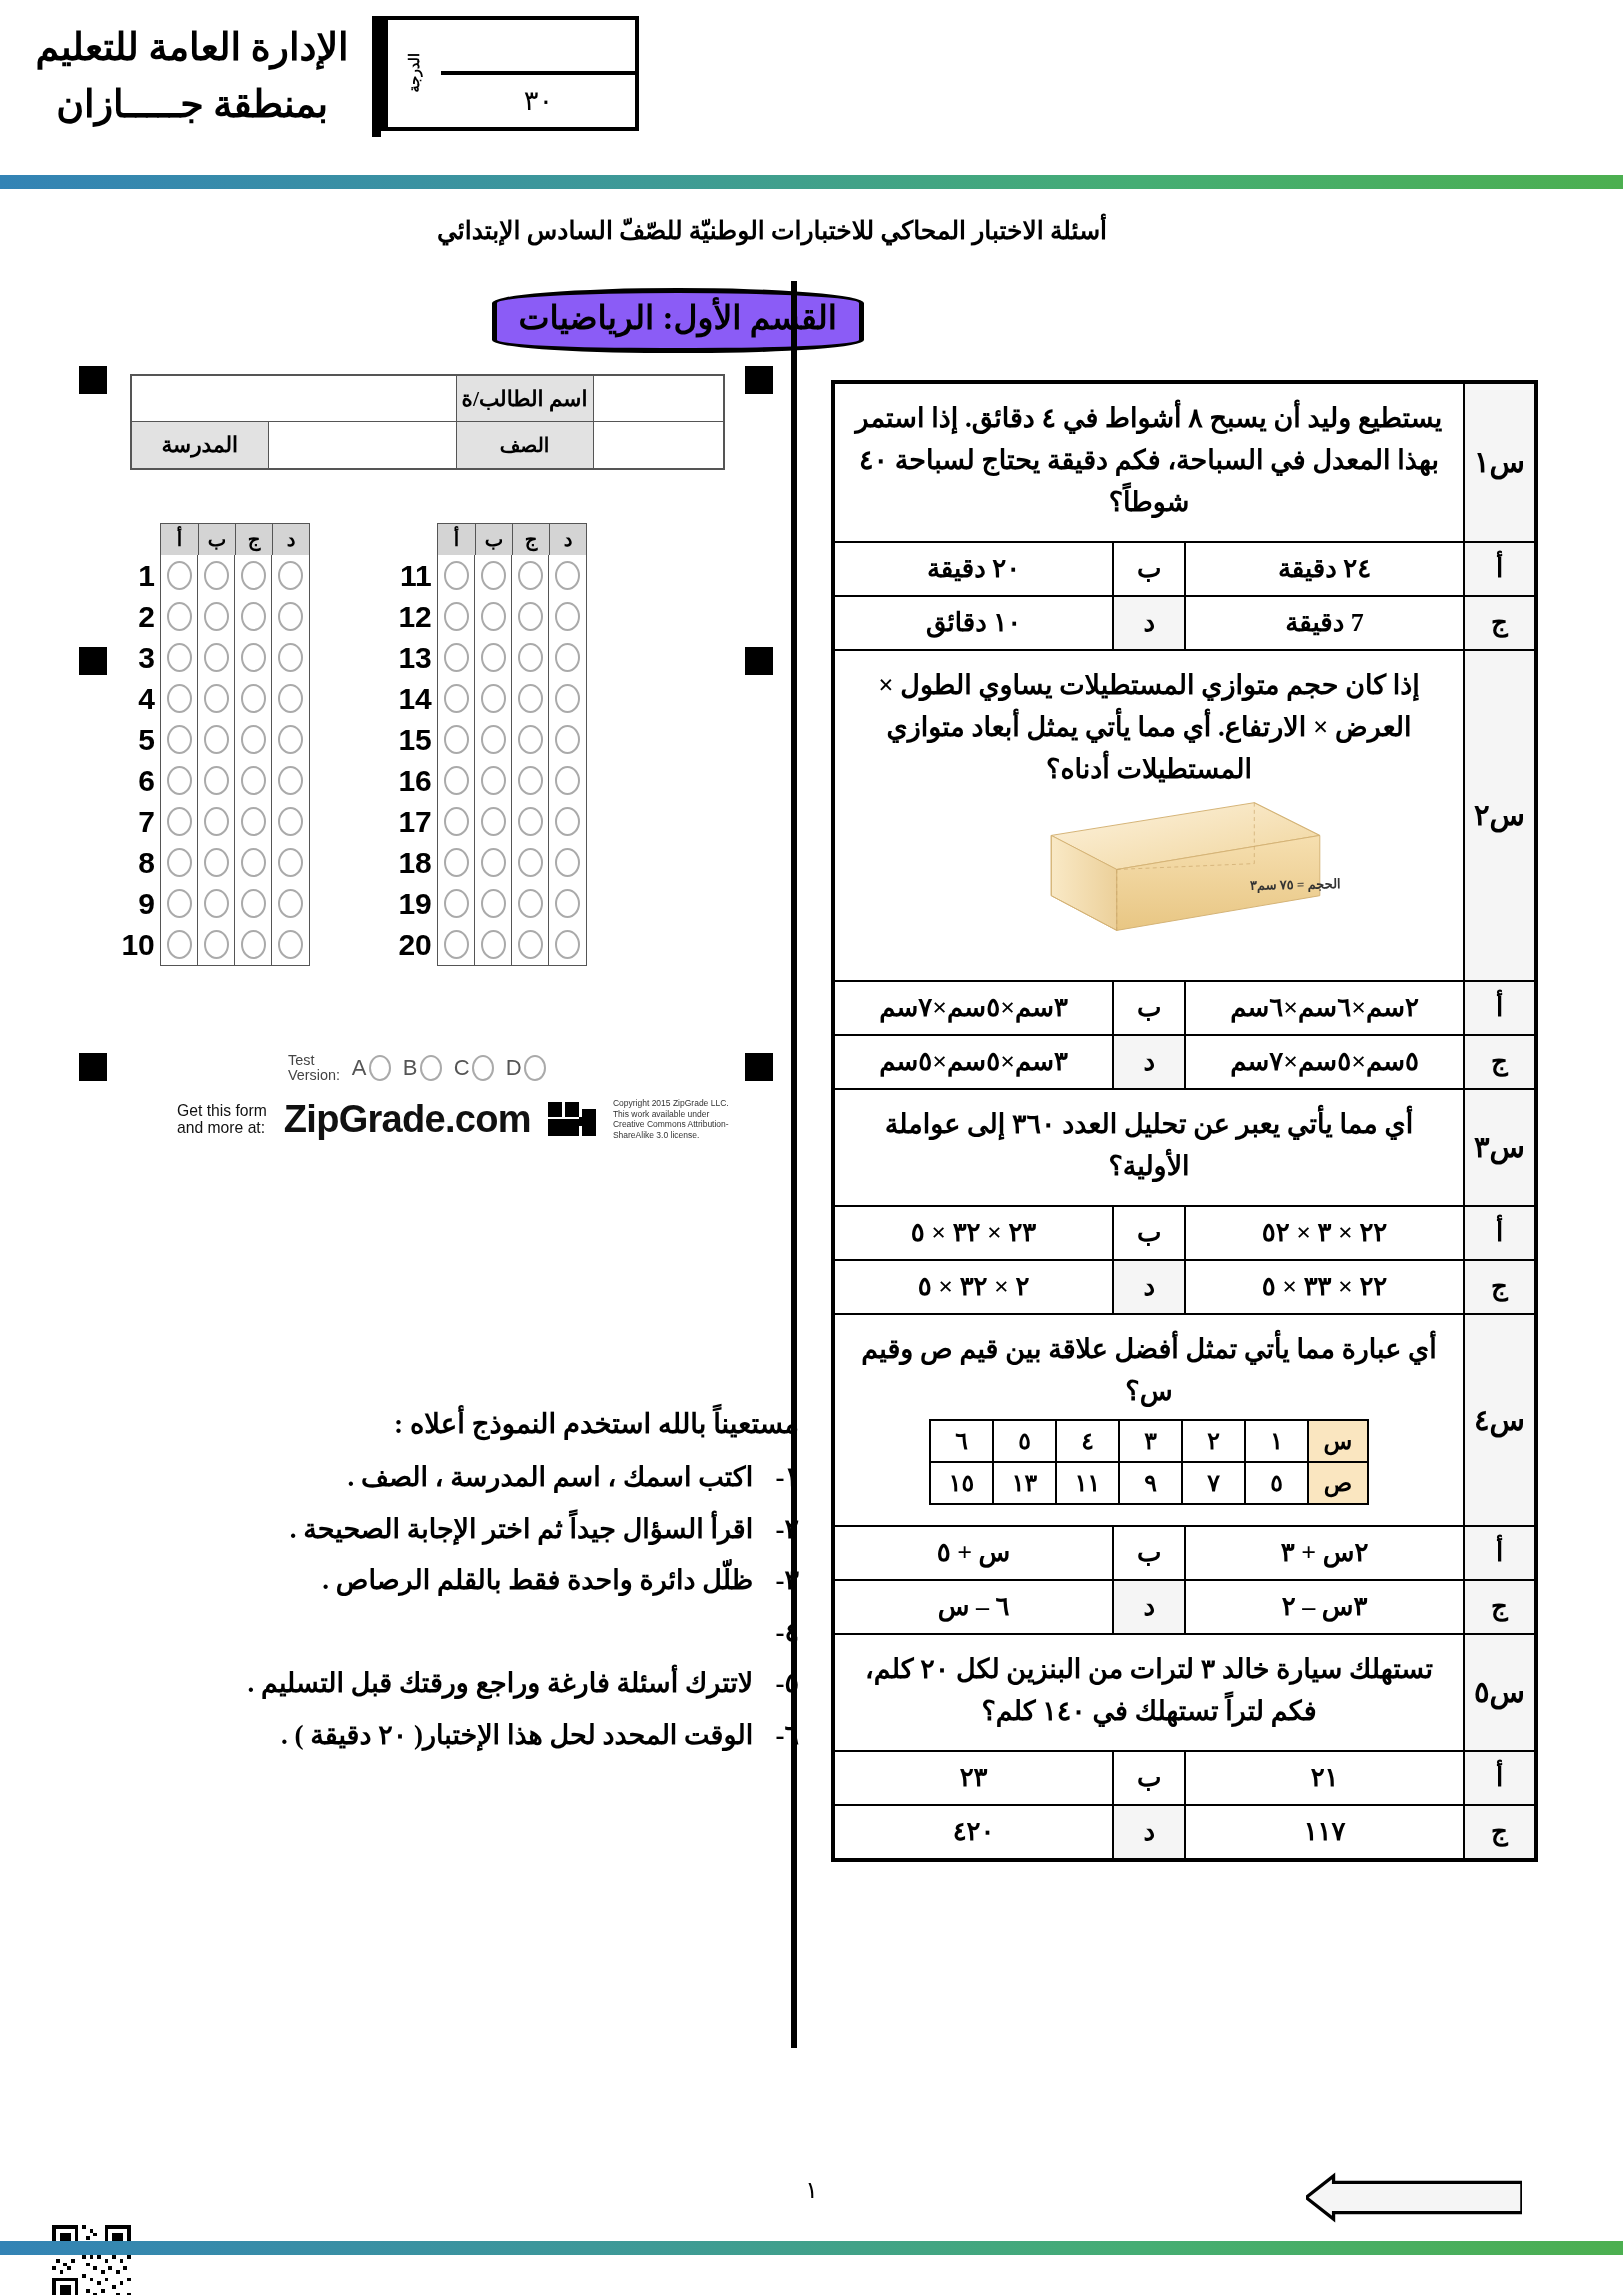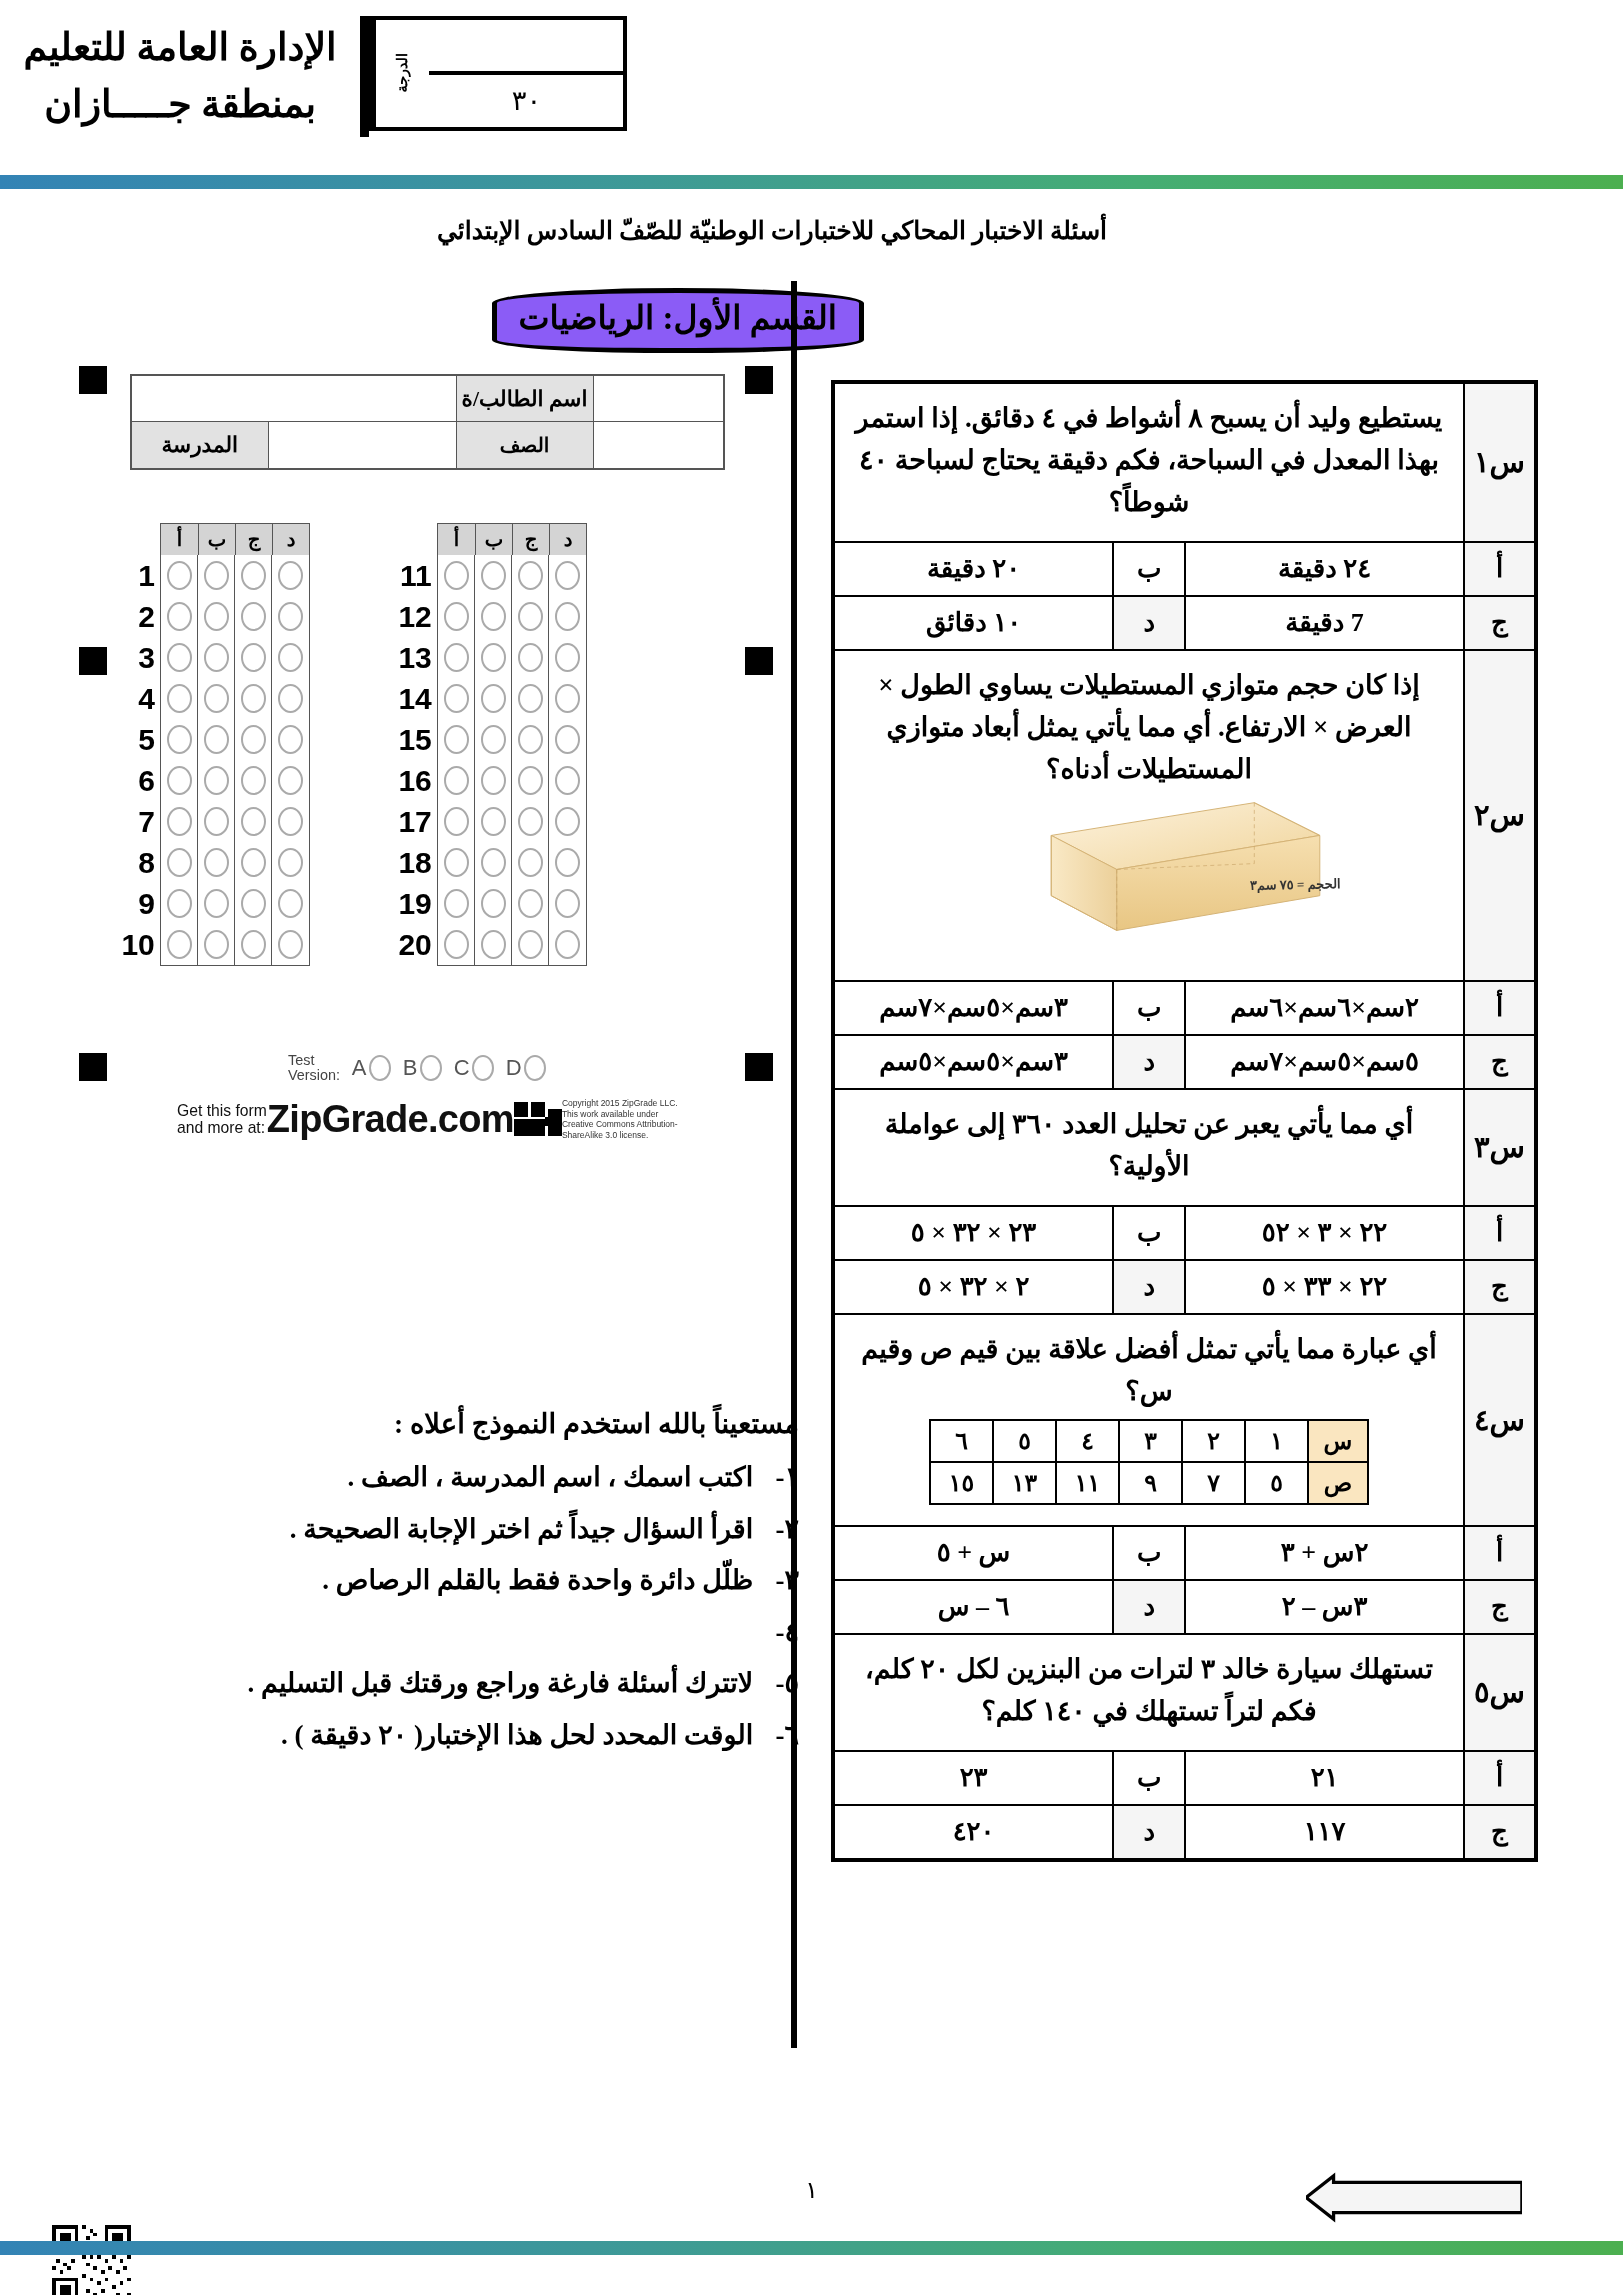--- a/index.html
+++ b/index.html
@@ -24,20 +24,21 @@
     display: flex; flex-direction: column; justify-content: center;
     align-items: center; gap: 10.5px;
     padding: 0 23.6px;
     min-height: 128px;
   }
   .hdr-line {
     font-size: 38px; font-weight: bold; color: #000;
     letter-spacing: 0px; white-space: nowrap;
     line-height: 1.22;
     font-family: "Liberation Serif", "DejaVu Serif", serif;
+    margin-left: 12px;
   }
   .hdr-sep {
     width: 4.6px; background: #000; align-self: stretch;
     margin: 3.9px 0 9.2px 0; height: 121px;
   }
 
   
   .score-box {
     display: flex; flex-direction: row-reverse;
     border: 4.6px solid #000;
@@ -188,21 +189,21 @@
   .bub { width: 25px; height: 29px; border: 2px solid #aaa; border-radius: 50%; }
   .brow:first-of-type .bcells { border-top: 1.3px solid #555; }
   .brow:last-of-type .bcells { border-bottom: 1.3px solid #555; }
 
   .zg-footer { position: absolute; top: 687px; left: 98px; width: 576px; }
   .tv-row { display: flex; flex-direction: row; align-items: center; direction: ltr; gap: 5.2px; margin-left: 111px; }
   .tv-label { font-size: 14.4px; color: #444; line-height: 1.05; font-family: "Liberation Sans", sans-serif; }
   .tv-opt { display: flex; align-items: center; gap: 2.6px; margin-left: 6.5px; }
   .tv-opt span { font-size: 22px; color: #555; font-family: "Liberation Sans", sans-serif; }
   .tv-bub { width: 22px; height: 26px; border: 2px solid #aaa; border-radius: 50%; }
-  .zg-row { display: flex; flex-direction: row; align-items: center; direction: ltr; margin-top: 14.4px; gap: 0; }
+  .zg-row { display: flex; flex-direction: row; align-items: center; direction: ltr; margin-top: 14.4px; gap: 17px; }
   .zg-get { font-size: 15.7px; line-height: 1.1; color: #111; font-family: "Liberation Sans", sans-serif; }
   .zg-brand { font-size: 38px; font-weight: bold; color: #111; font-family: "Liberation Sans", sans-serif; letter-spacing: -0.7px; }
   .zg-logo { width: 48px; height: 34px; position: relative; }
   .zg-logo i { position: absolute; background: #000; display: block; }
   .zg-copy { font-size: 8.5px; color: #333; line-height: 1.25; font-family: "Liberation Sans", sans-serif; }
 
   
   .instructions {
     position: absolute; top: 1407px; left: 92px; width: 707px;
     direction: rtl; text-align: right;

